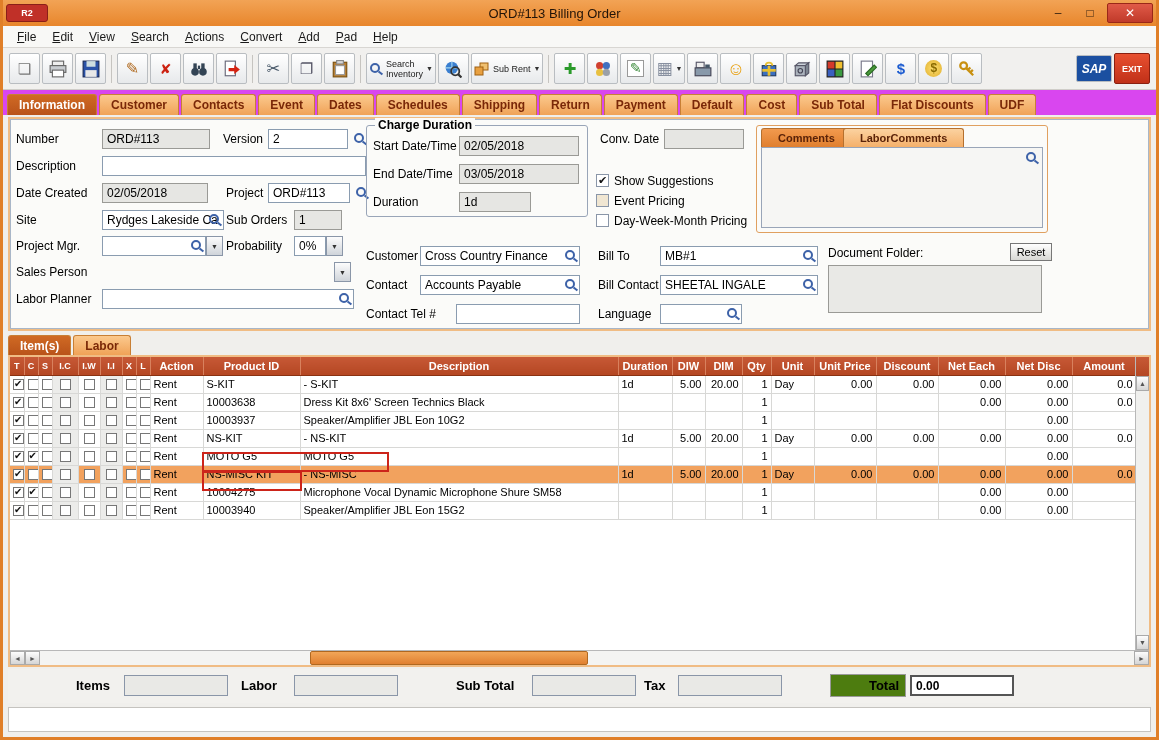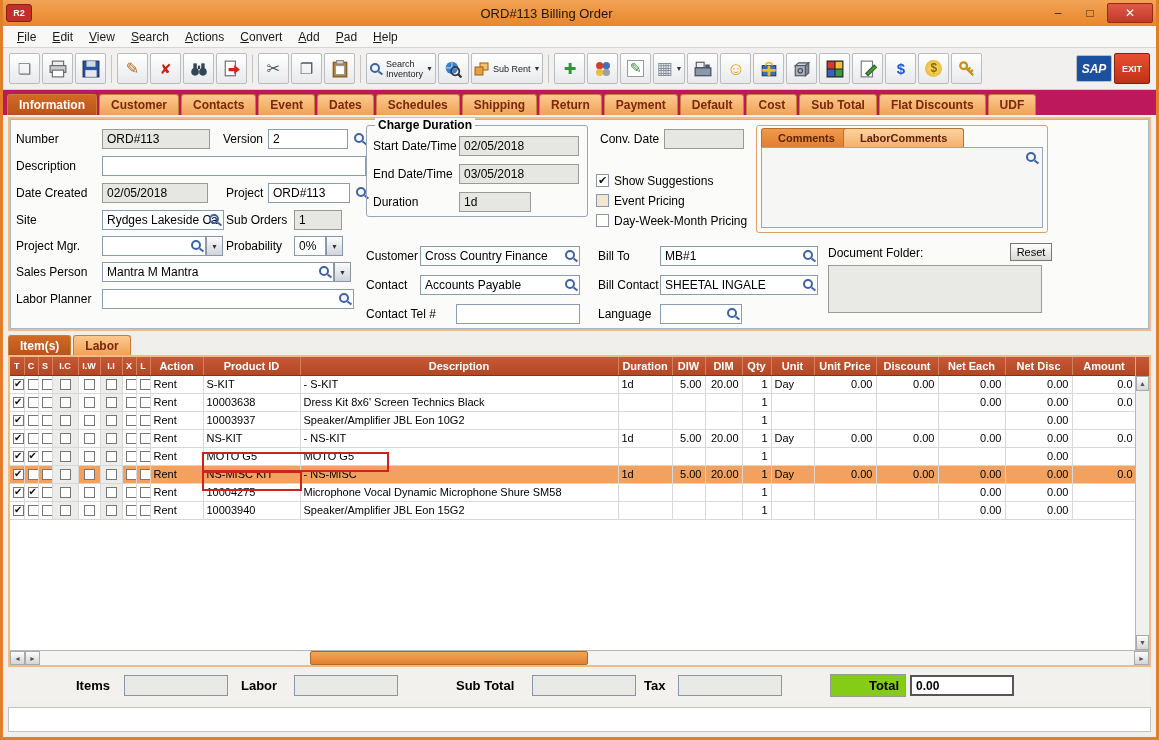--- a/index.html
+++ b/index.html
@@ -3,21 +3,21 @@
 <meta charset="utf-8">
 <title>ORD#113 Billing Order</title>
 <style>
   html,body{margin:0;padding:0;background:#555;}
   body{width:1159px;height:740px;overflow:hidden;font-family:"Liberation Sans","DejaVu Sans",sans-serif;}
   *{box-sizing:border-box;}
   .window{width:1159px;height:740px;border:3px solid #e07f28;border-top:none;display:flex;flex-direction:column;background:#f0efec;}
 
   
   .titlebar{height:26px;background:linear-gradient(#f2a355,#e8862c);display:flex;align-items:center;padding:0 3px;flex:none;}
-  .appicon{width:26px;height:18px;background:#c03028;border-radius:3px;color:#fff;font-size:9px;font-weight:bold;display:flex;align-items:center;justify-content:center;margin-right:20px;border:1px solid #8a1f18;}
+  .appicon{width:42px;height:18px;background:#c03028;border-radius:3px;color:#fff;font-size:9px;font-weight:bold;display:flex;align-items:center;justify-content:center;margin-right:20px;border:1px solid #8a1f18;}
   .title{flex:1;text-align:center;font-size:13px;color:#221408;}
   .wbtn{width:30px;height:20px;display:flex;align-items:center;justify-content:center;font-size:12px;color:#3a2410;margin-left:2px;cursor:default;}
   .wbtn.close{width:46px;background:linear-gradient(#e05a48,#c03a2a);color:#fff;border:1px solid #9a2718;border-radius:2px;font-size:12px;}
 
   
   .menubar{height:22px;background:#f8f8f6;border-bottom:1px solid #d8d6d2;display:flex;align-items:center;padding-left:6px;flex:none;}
   .mi{padding:0 8px;font-size:12px;color:#1a1a1a;}
   .mi::first-letter{text-decoration:underline;}
 
   
@@ -40,21 +40,21 @@
   .btxt{font-size:9px;line-height:10px;text-align:left;margin-left:3px;color:#222;}
   .sap{background:#1b4fa0;color:#fff;font-weight:bold;font-style:italic;font-size:12px;width:36px;height:27px;margin-left:auto;}
   .exit{background:linear-gradient(#e85030,#c03018);color:#fff;font-weight:bold;font-size:9px;width:36px;height:31px;border-color:#8a1f10;}
 
   
   .mag{position:relative;width:14px;height:14px;display:inline-block;flex:none;}
   .mag::before{content:"";position:absolute;left:1px;top:1px;width:6px;height:6px;border:2px solid #3d62a8;border-radius:50%;}
   .mag::after{content:"";position:absolute;left:9px;top:10px;width:5px;height:2px;background:#3d62a8;transform:rotate(40deg);}
 
   
-  .tabstrip{height:25px;background:#be185d;display:flex;align-items:flex-end;padding:0 4px;flex:none;}
+  .tabstrip{height:25px;background:#d946ef;display:flex;align-items:flex-end;padding:0 4px;flex:none;}
   .tab{height:21px;line-height:21px;padding:0 11px;font-size:12px;font-weight:bold;color:#7a2808;background:linear-gradient(#fbc98e,#f0a257);border:1px solid #c87f35;border-bottom:none;border-radius:3px 3px 0 0;margin-right:2px;white-space:nowrap;}
   .tab.active{background:linear-gradient(#d06a24,#b9531a);color:#fff;}
 
   
   .form-panel{position:relative;height:214px;margin:2px 5px;border:2px solid #f0bc84;box-shadow:inset 0 0 0 1px #a8b6c8;background:#fbfbf9;flex:none;font-size:12px;}
   .fp-label{position:absolute;font-size:12px;color:#000;line-height:20px;white-space:nowrap;}
   .fld{position:absolute;height:20px;border:1px solid #8a9cb0;background:#fff;font-size:12px;line-height:18px;padding:0 4px;white-space:nowrap;overflow:hidden;}
   .fld.ro{background:#e6e6e3;border-color:#9a9a96;}
   .mag-abs{position:absolute;}
   .mag-in{position:absolute;right:1px;top:2px;}
@@ -102,21 +102,21 @@
   .hscroll{height:15px;display:flex;border-top:1px solid #b8b8b8;background:#ececea;flex:none;}
   .hs-btn{width:15px;font-size:7px;display:flex;align-items:center;justify-content:center;background:linear-gradient(#fdfdfd,#d5d5d5);border:1px solid #aaa;color:#555;flex:none;}
   .hs-track{flex:1;position:relative;background:#f4f4f2;}
   .hs-thumb{position:absolute;left:270px;width:278px;top:0;bottom:0;background:linear-gradient(#f2a658,#e08030);border:1px solid #b06820;border-radius:2px;}
 
   
   .totals{position:relative;height:34px;margin:2px 5px 0;background:#f2f1ee;flex:none;}
   .tlabel{position:absolute;top:7px;height:20px;line-height:20px;font-weight:bold;font-size:13px;}
   .tfld{position:absolute;top:6px;width:104px;height:21px;border:1px solid #8a96a8;background:#e9e9e6;font-size:12px;line-height:19px;padding:0 4px;}
   .tfld.total-val{background:#fff;border:2px solid #555;font-weight:bold;}
-  .totalbox{position:absolute;top:5px;left:822px;width:76px;height:23px;border:1px solid #999;background:#84cc16;text-align:right;font-weight:bold;font-size:13px;line-height:21px;padding:0 6px;}
+  .totalbox{position:absolute;top:5px;left:822px;width:76px;height:23px;border:1px solid #999;background:#4d7c0f;text-align:right;font-weight:bold;font-size:13px;line-height:21px;padding:0 6px;}
 
   .statusbar{flex:1;margin:4px 5px 5px;background:#fff;border:1px solid #c5c3bf;}
 </style>
 </head>
 <body>
 
 <div class="window">
 
   <div class="titlebar">
     <div class="appicon">R2</div>
@@ -329,21 +329,20 @@
     <div class="fld ro" style="left:284px;top:91px;width:48px">1</div>
 
     <span class="fp-label" style="left:6px;top:117px">Project Mgr.</span>
     <div class="fld" style="left:92px;top:117px;width:104px"><span></span><span class="mag mag-in"></span></div>
     <div class="ddbtn" style="left:196px;top:117px">▼</div>
     <span class="fp-label" style="left:216px;top:117px">Probability</span>
     <div class="fld" style="left:284px;top:117px;width:32px">0%</div>
     <div class="ddbtn" style="left:316px;top:117px">▼</div>
 
     <span class="fp-label" style="left:6px;top:143px">Sales Person</span>
-    <div class="fld" style="left:92px;top:143px;width:232px"><span>Mantra M Mantra</span><span class="mag mag-in"></span></div>
     <div class="ddbtn" style="left:324px;top:143px">▼</div>
 
     <span class="fp-label" style="left:6px;top:170px">Labor Planner</span>
     <div class="fld" style="left:92px;top:170px;width:252px"><span></span><span class="mag mag-in"></span></div>
 
     <div class="group" style="left:356px;top:6px;width:222px;height:92px">
       <span class="group-title">Charge Duration</span>
       <span class="fp-label" style="left:6px;top:10px">Start Date/Time</span>
       <div class="fld ro" style="left:92px;top:10px;width:120px">02/05/2018</div>
       <span class="fp-label" style="left:6px;top:38px">End Date/Time</span>

